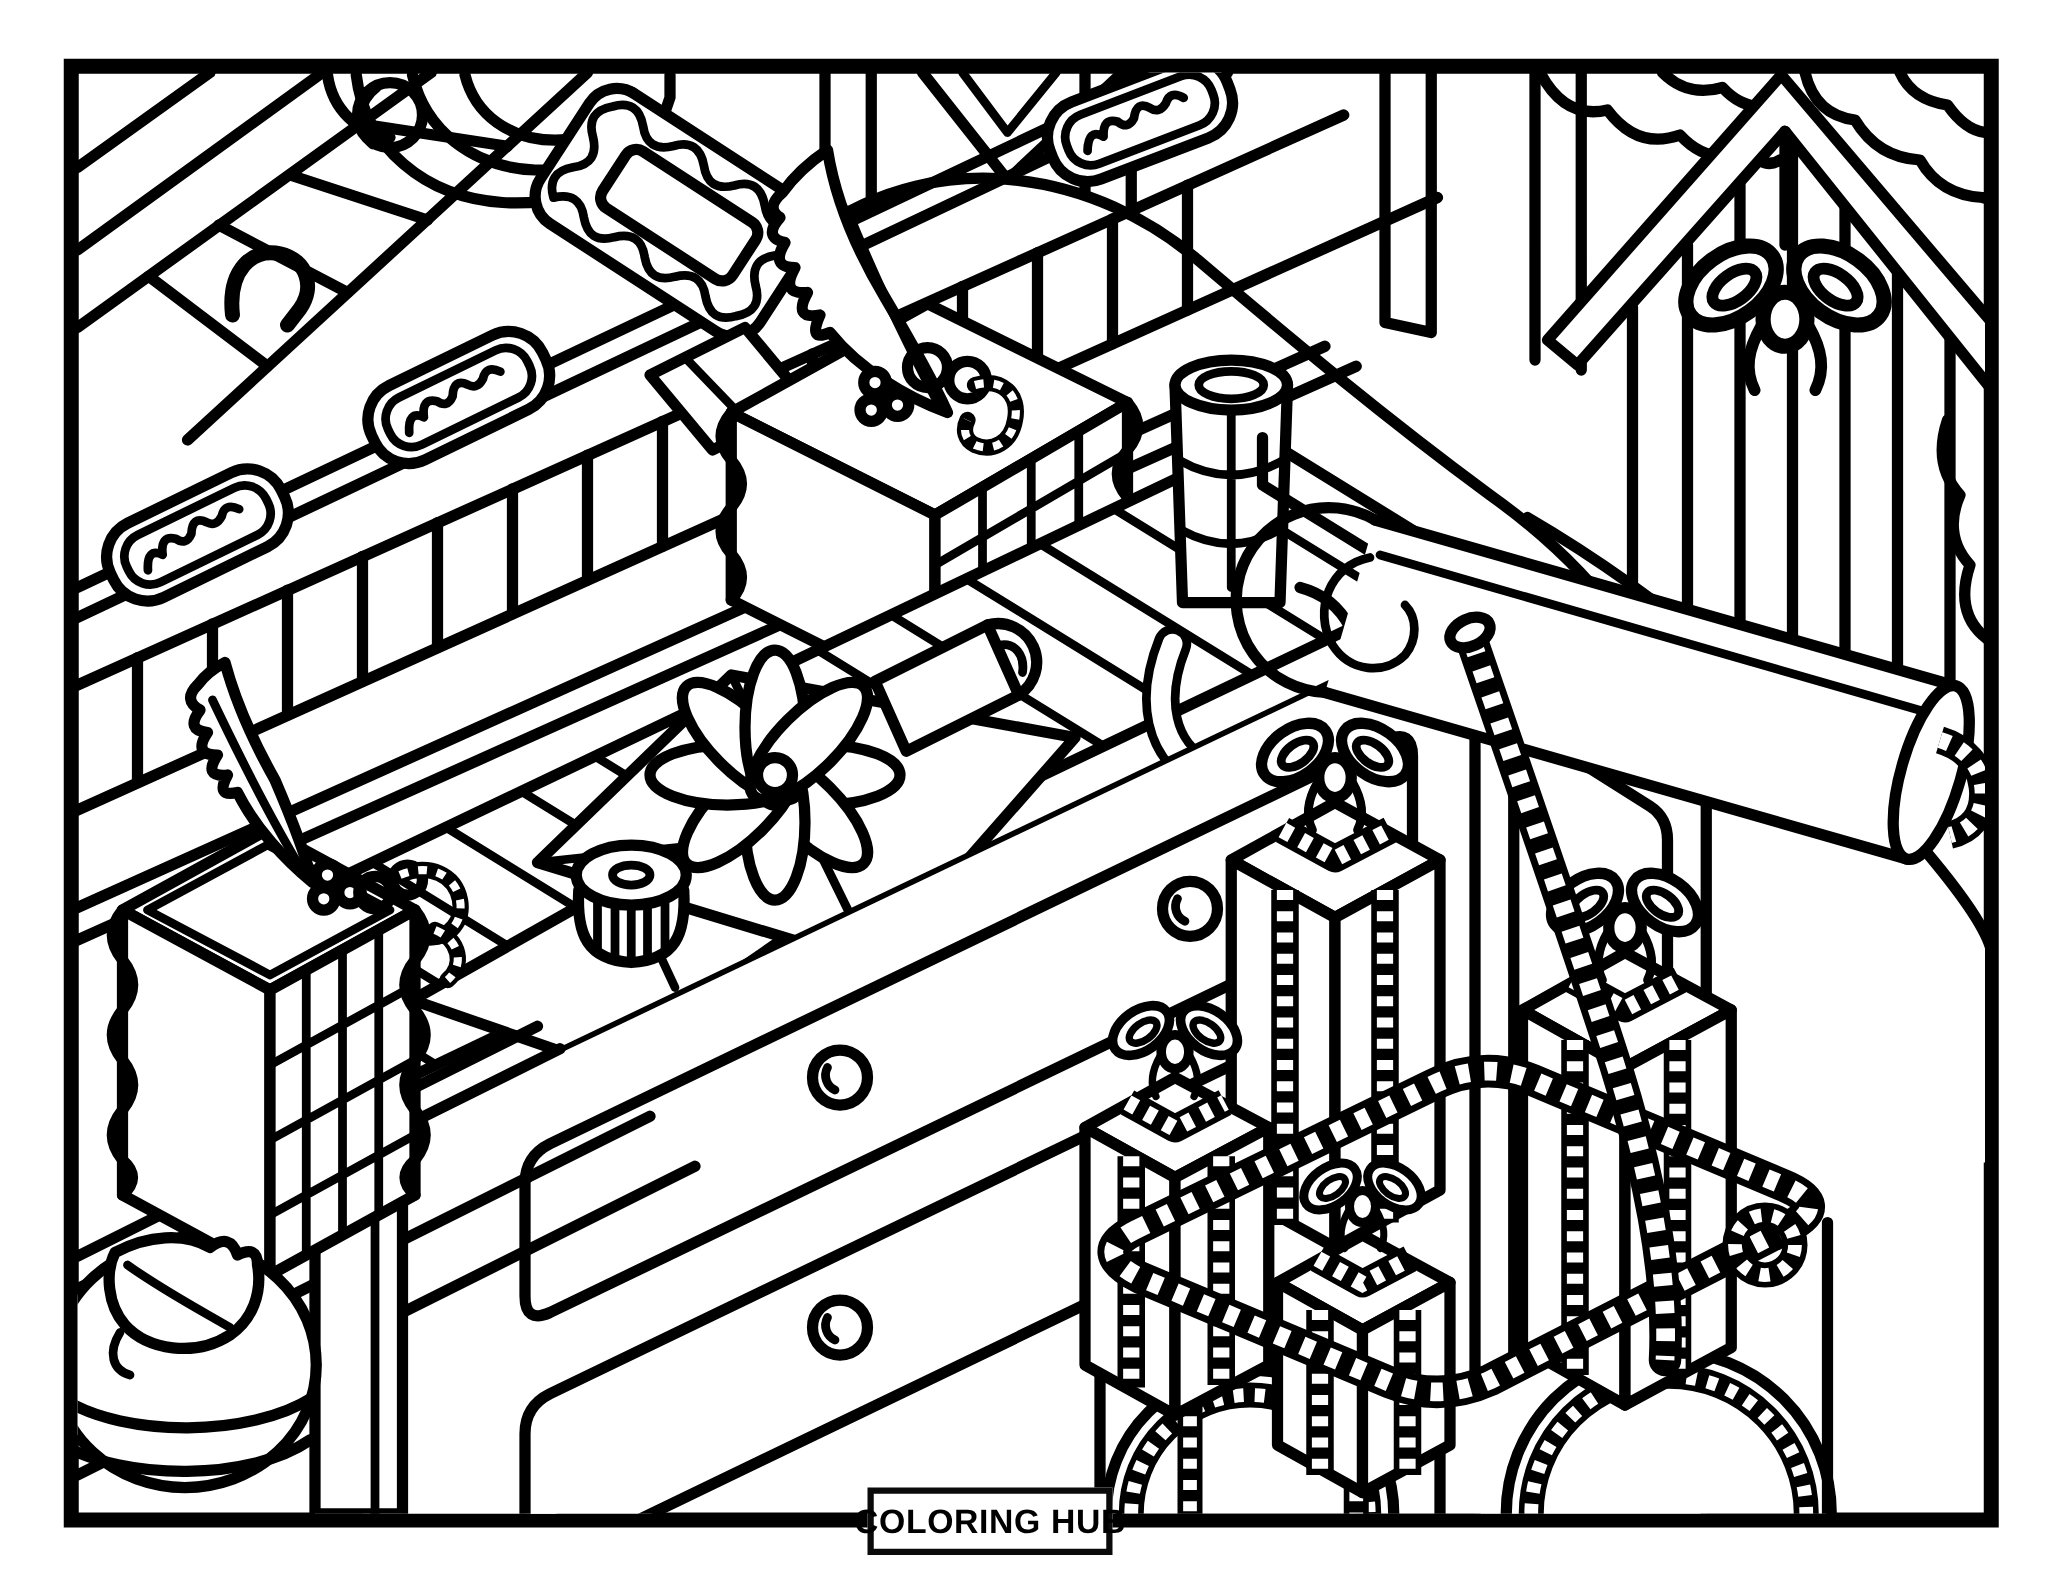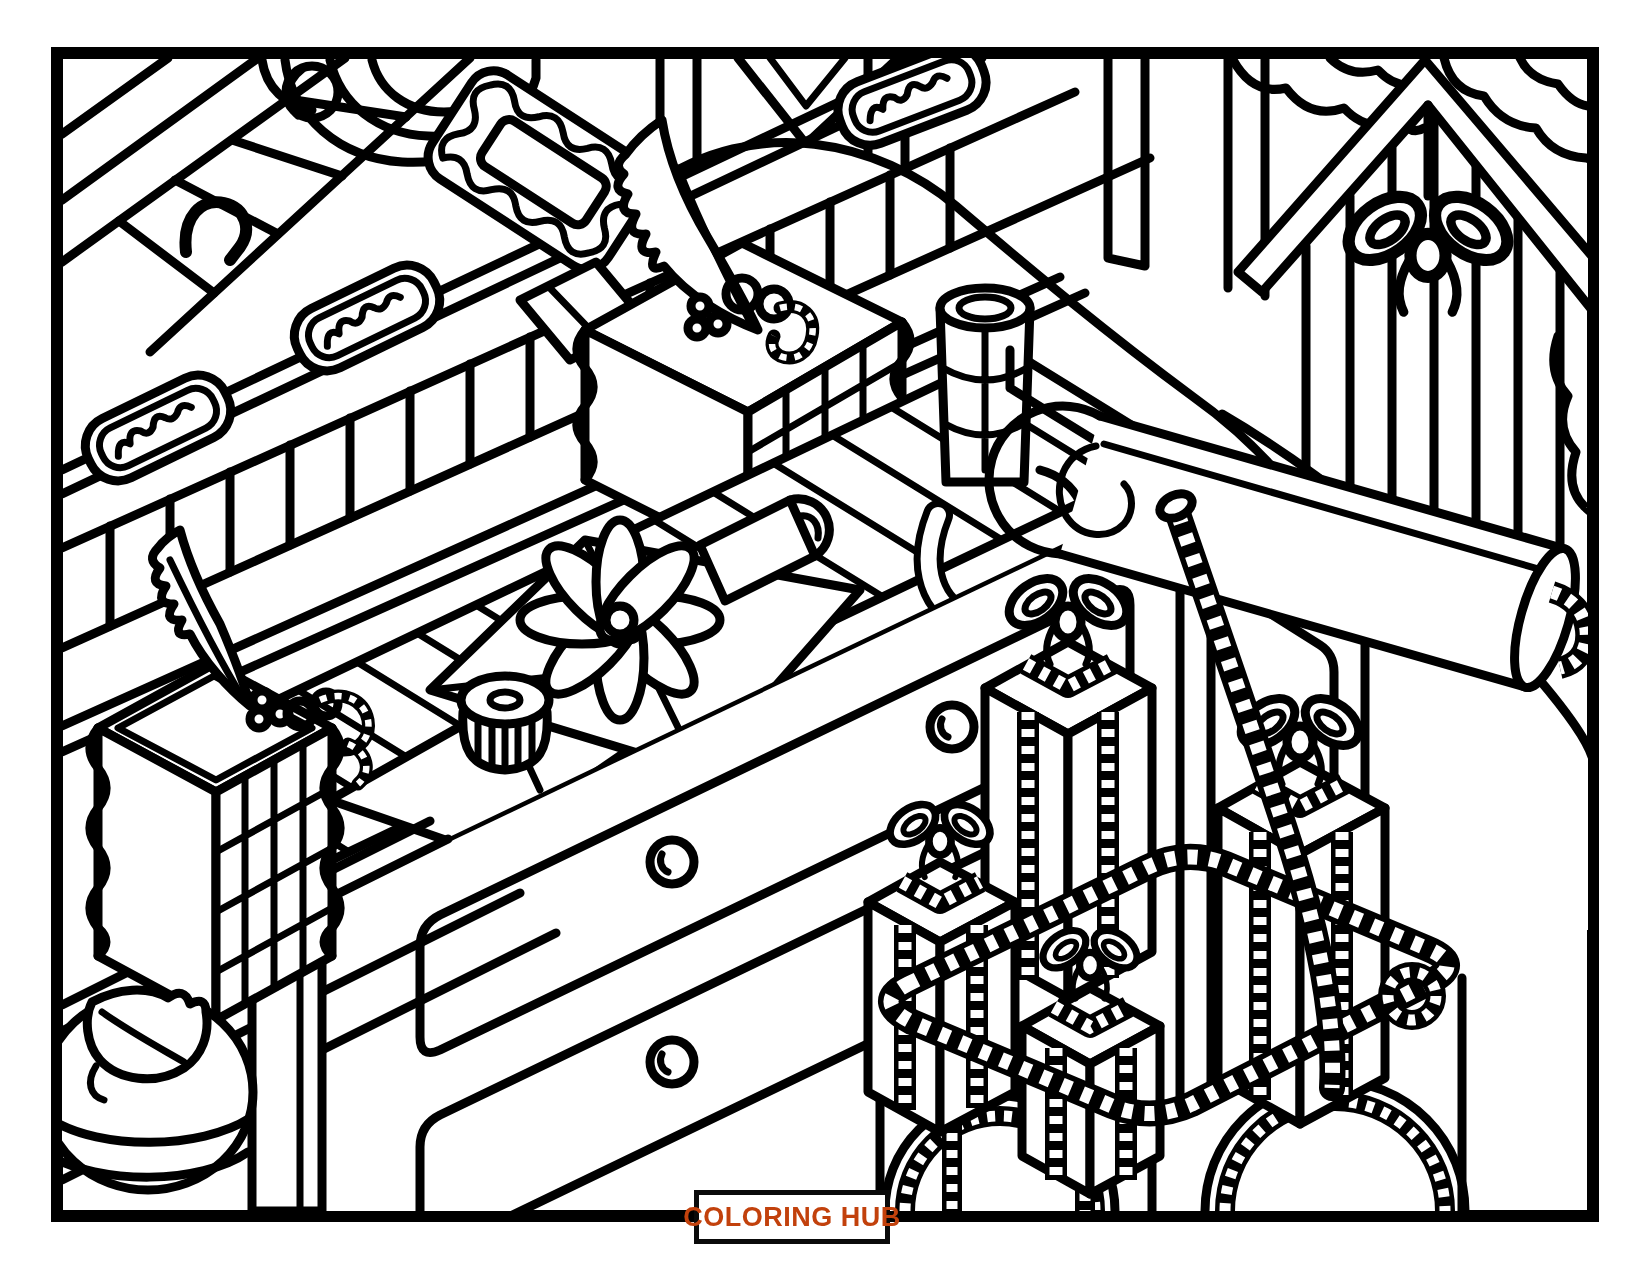--- a/index.html
+++ b/index.html
@@ -16,21 +16,21 @@
   .rope2B{fill:none;stroke:#000;stroke-width:20;stroke-linecap:round;}
   .rope2W{fill:none;stroke:#fff;stroke-width:11;stroke-dasharray:8 9;stroke-linecap:butt;}
   .bandB{fill:none;stroke:#000;stroke-width:22;stroke-linecap:butt;stroke-linejoin:round;}
   .bandW{fill:none;stroke:#fff;stroke-width:13;stroke-dasharray:8 9;stroke-linecap:butt;}
   .caneB{fill:none;stroke:#000;stroke-width:13;stroke-linecap:round;}
   .caneW{fill:none;stroke:#fff;stroke-width:6.5;stroke-dasharray:7 8;stroke-linecap:butt;}
   .tubeB{fill:none;stroke:#000;stroke-width:30;stroke-linecap:round;}
   .tubeW{fill:none;stroke:#fff;stroke-width:16;stroke-linecap:round;}
   #brand-box{position:absolute;left:694px;top:1190px;width:186px;height:44px;
      background:#fff;border:5px solid #0a0a0a;display:flex;align-items:center;justify-content:center;}
-  #brand-box span{font-size:27px;font-weight:bold;letter-spacing:.5px;color:#c2410c;white-space:nowrap;}
+  #brand-box span{font-size:27px;font-weight:bold;letter-spacing:.5px;color:#000000;white-space:nowrap;}
 </style>
 </head>
 <body>
 
 <div id="page">
 <svg width="1650" height="1275" viewBox="0 0 1650 1275">
   <defs>
     <clipPath id="frameClip">
           <rect x="62" y="58" width="1526" height="1153"></rect>
         </clipPath>

